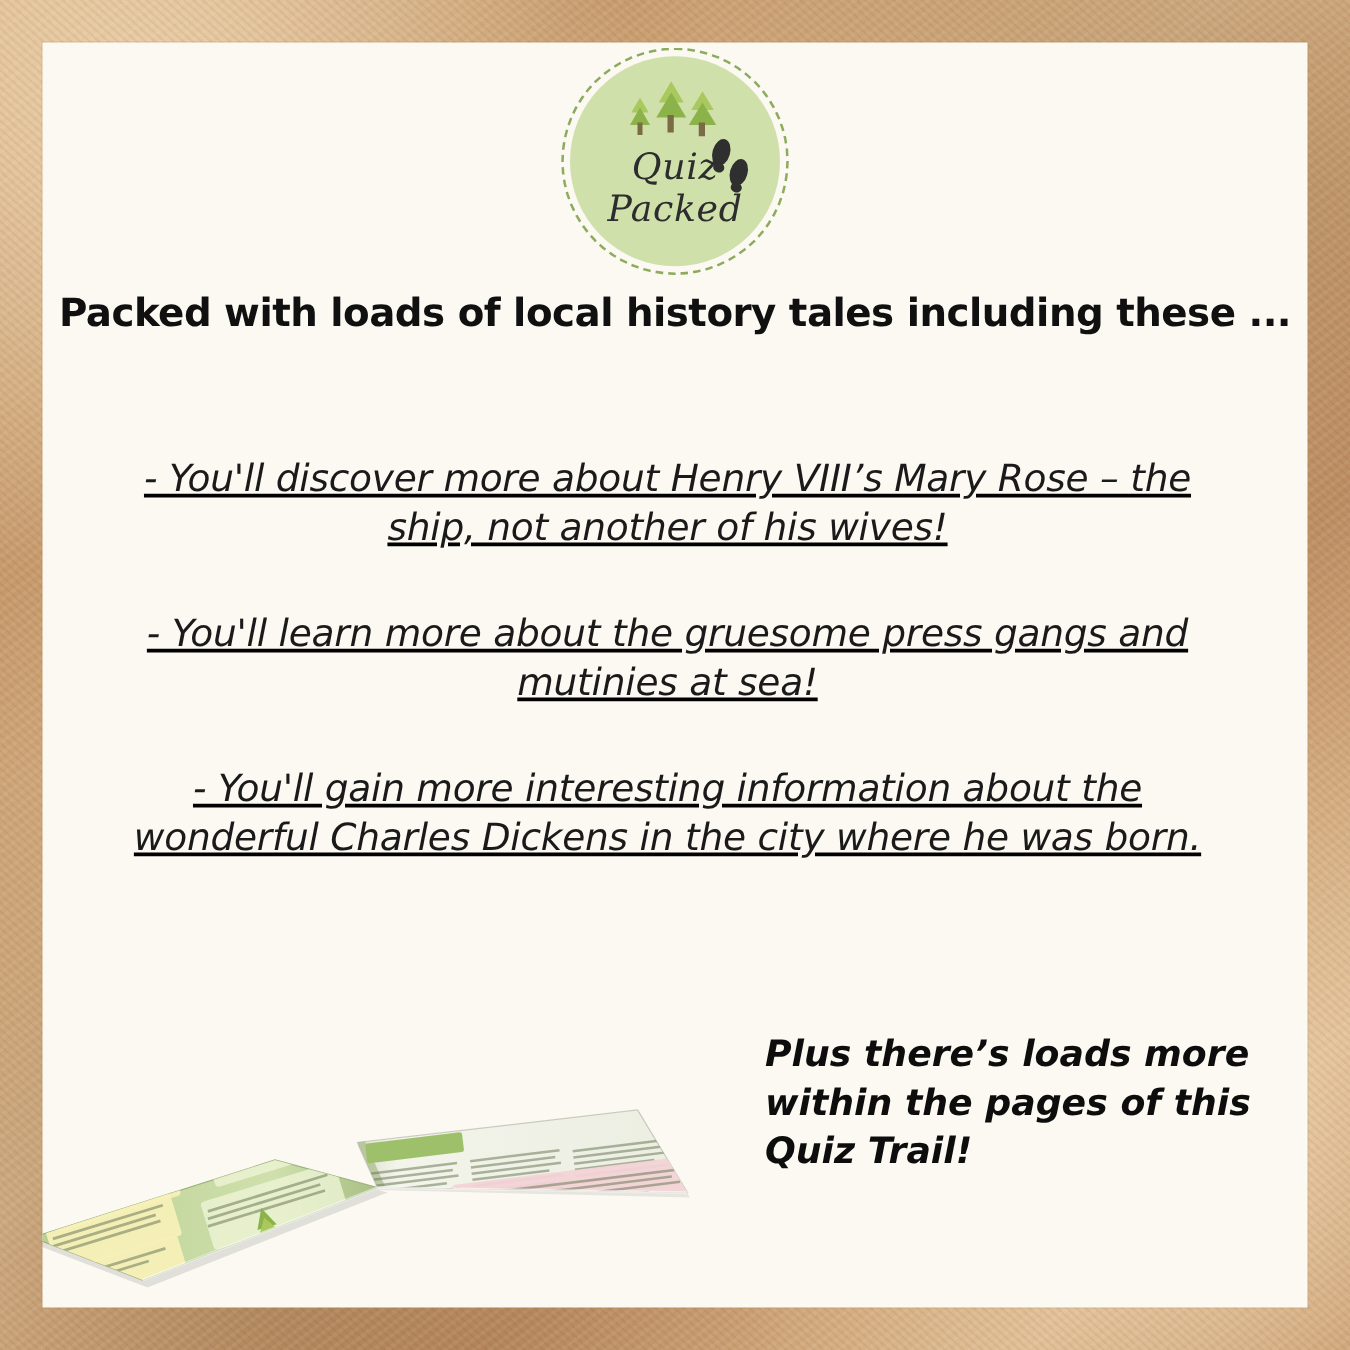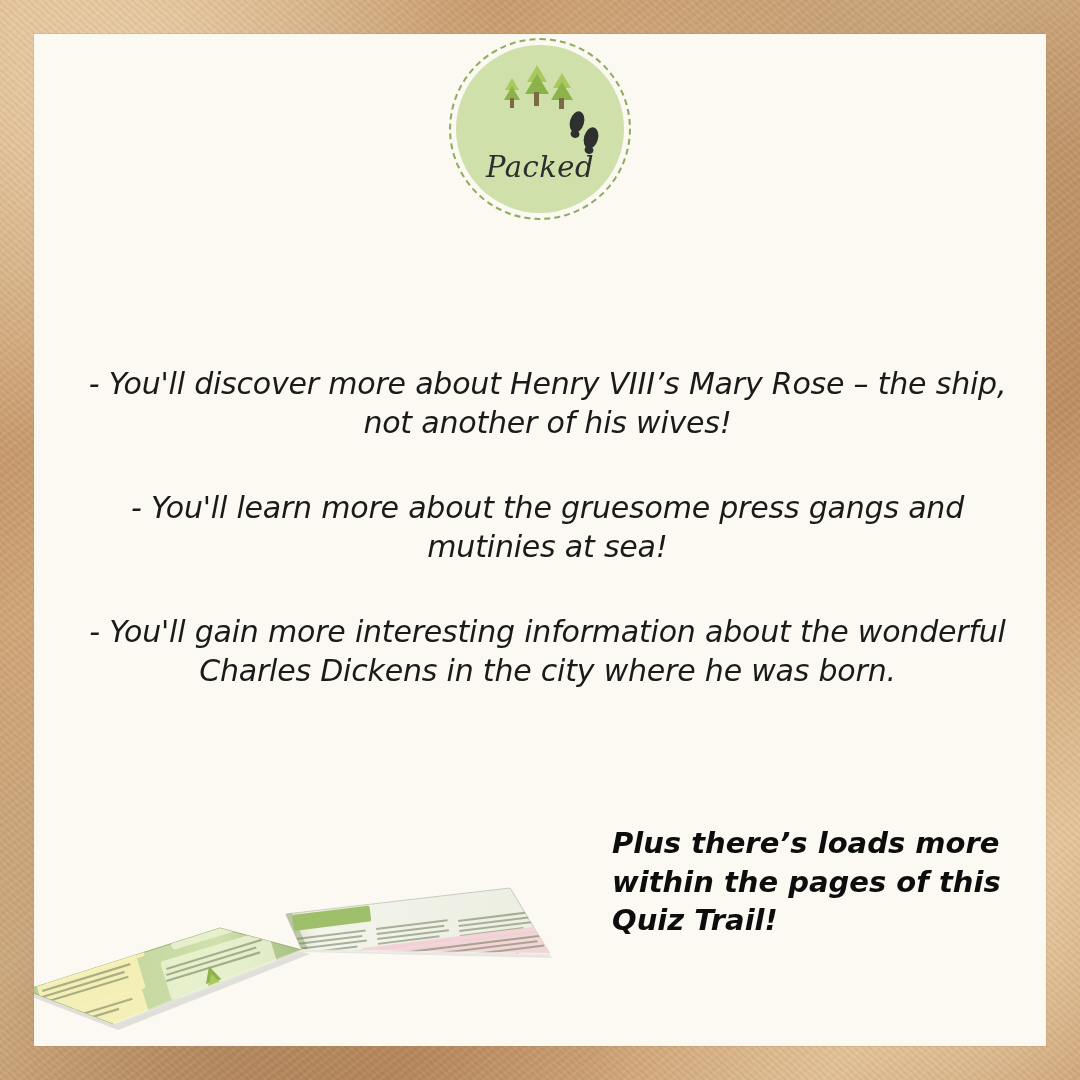--- a/index.html
+++ b/index.html
@@ -108,22 +108,23 @@
     letter-spacing: -0.4px;
     line-height: 1.28;
     margin-top: 2px;
   }
 
   
   .bullets {
     position: absolute;
     top: 330px;
     left: 46px;
-    right: 31px;
+    right: 58px;
     text-align: center;
+    text-decoration: underline;
   }
   .bullet {
     font-family: "DejaVu Sans", sans-serif;
     font-style: italic;
     font-size: 30px;
     line-height: 1.30;
     color: #1a1a1a;
     margin-bottom: 46px;
     letter-spacing: -0.2px;
   }
@@ -188,24 +189,26 @@
           <rect x="110" y="60" width="5" height="11" fill="#7a6a45"></rect>
         </g>
 
         <g fill="#2f2f2f">
           <ellipse cx="128" cy="84" rx="7" ry="11" transform="rotate(16 128 84)"></ellipse>
           <ellipse cx="126" cy="96" rx="4.5" ry="4" transform="rotate(16 126 96)"></ellipse>
           <ellipse cx="142" cy="100" rx="7" ry="11" transform="rotate(16 142 100)"></ellipse>
           <ellipse cx="140" cy="112" rx="4.5" ry="4" transform="rotate(16 140 112)"></ellipse>
         </g>
       </svg>
+      <div class="logo-text logo-quiz">Quiz</div>
       <div class="logo-text logo-trail">Packed</div>
     </div>
 
     <div class="headings">
+      <div class="title-2">Packed with loads of local history tales including these ...</div>
     </div>
 
     <div class="bullets">
       <div class="bullet">- You'll discover more about Henry VIII’s Mary Rose – the ship, not another of his wives!</div>
       <div class="bullet">- You'll learn more about the gruesome press gangs and mutinies at sea!</div>
       <div class="bullet">- You'll gain more interesting information about the wonderful Charles Dickens in the city where he was born.</div>
     </div>
 
     <div class="closing">Plus there’s loads more within the pages of this Quiz Trail!</div>
 

